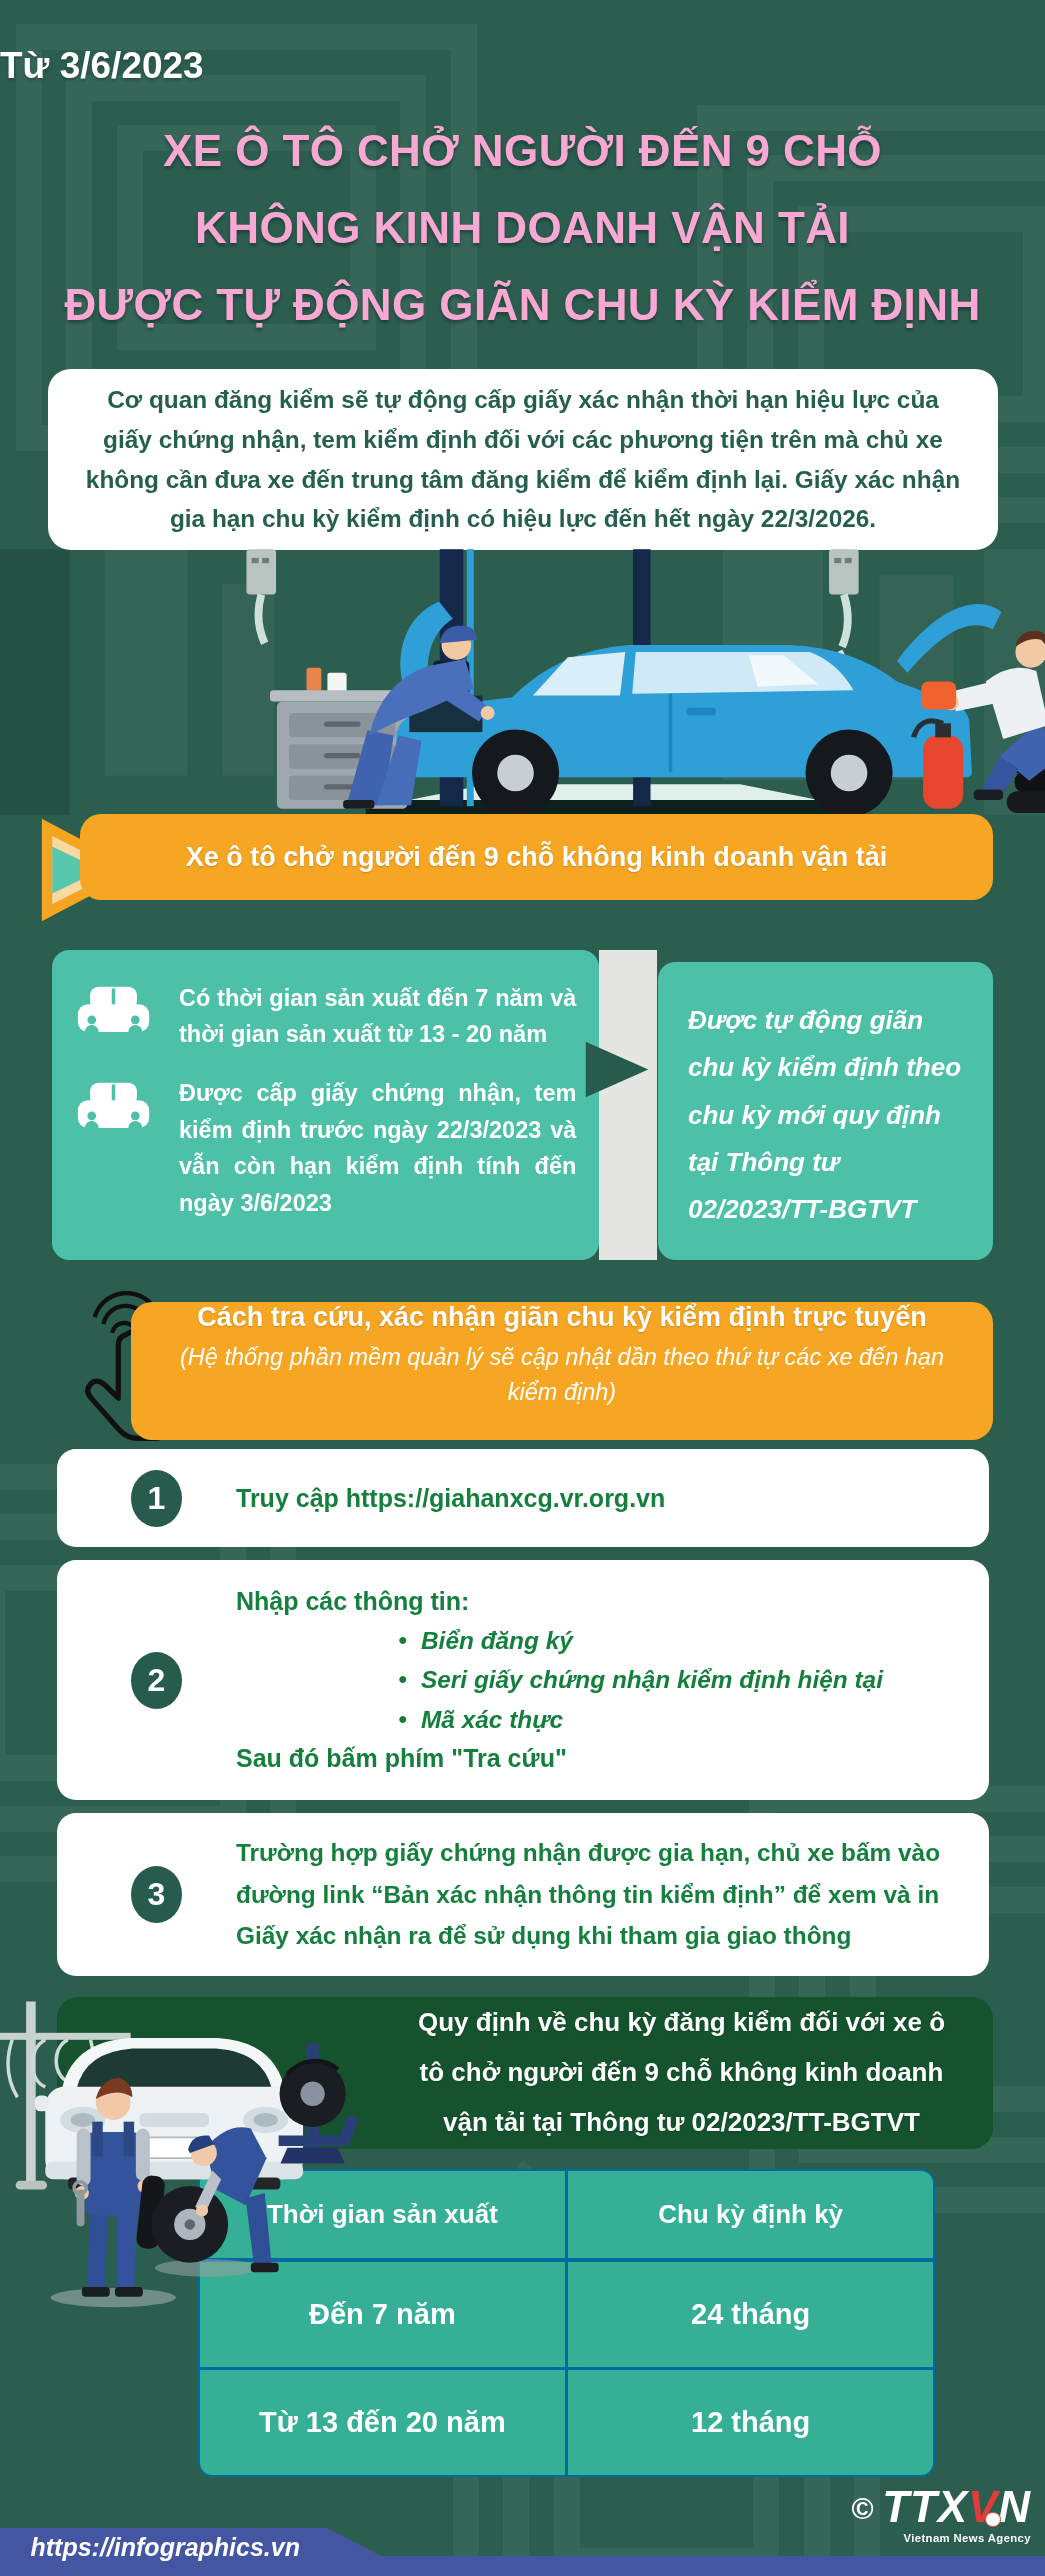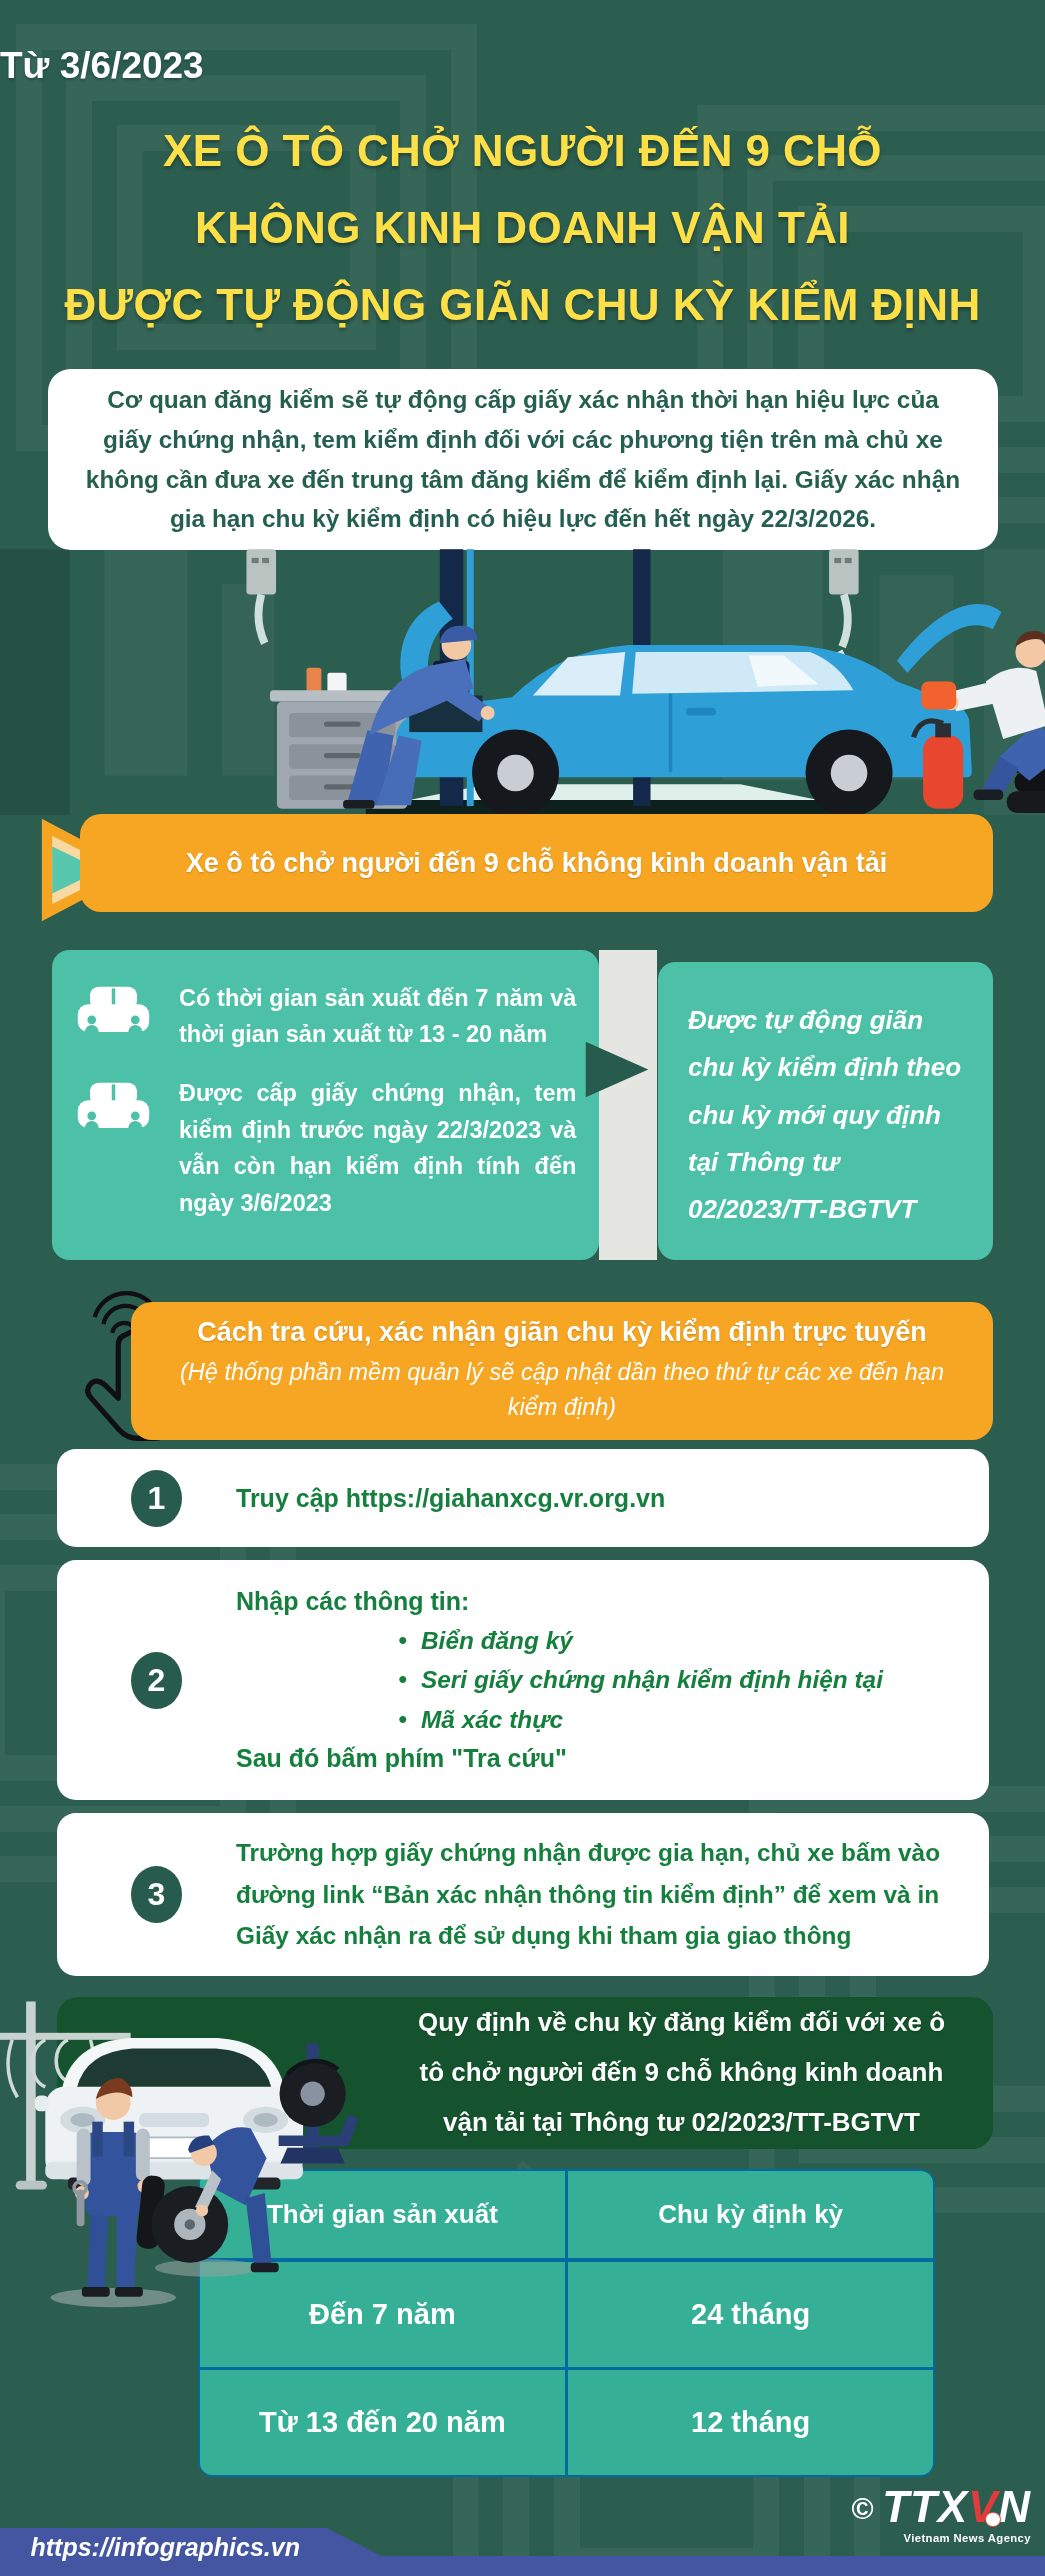--- a/index.html
+++ b/index.html
@@ -12,49 +12,49 @@
   
   .maze{position:absolute;border:26px solid rgba(255,255,255,.05);}
   .maze::before{content:"";position:absolute;inset:24.4px;border:26px solid rgba(255,255,255,.05);}
   .maze::after{content:"";position:absolute;inset:75px;border:26px solid rgba(255,255,255,.05);}
   .wm{position:absolute;color:rgba(255,255,255,.055);font-size:40px;font-weight:800;
       letter-spacing:7px;transform:rotate(-33deg);white-space:nowrap;pointer-events:none;}
   
   .date-label{position:absolute;top:45px;left:0;width:1045px;text-align:left;
     color:#fff;font-size:37px;font-weight:700;text-shadow:0 1.7px 2.6px rgba(0,0,0,.25);}
   .main-title{position:absolute;top:112px;left:0;width:1045px;text-align:center;
-    color:#fde047;font-size:44px;font-weight:800;line-height:77px;
+    color:#f9a8d4;font-size:44px;font-weight:800;line-height:77px;
     text-shadow:0 2.6px 3.5px rgba(0,0,0,.3);letter-spacing:0.4px;}
   
   .intro-card{position:absolute;top:369px;left:48px;width:950px;height:181px;
     background:#ffffff;border-radius:22.6px;display:flex;align-items:center;justify-content:center;
     padding:0 37px;box-sizing:border-box;}
   .intro-card p{margin:0;color:#25604f;font-size:24.4px;font-weight:600;line-height:1.62;text-align:center;}
   
   .garage-scene{position:absolute;top:549px;left:0;width:1045px;height:266px;}
   
   .banner-arrow{position:absolute;left:40px;top:817px;width:101px;height:106px;}
-  .banner{position:absolute;left:80px;top:814px;width:913px;height:98px;background:#f6a622;
+  .banner{position:absolute;left:80px;top:814px;width:913px;height:86px;background:#f6a622;
     border-radius:21px;display:flex;align-items:center;justify-content:center;
     color:#fff;font-size:27px;font-weight:700;text-shadow:0 0.9px 1.7px rgba(0,0,0,.18);text-align:center;}
   
   .gray-strip{position:absolute;left:599px;top:950px;width:58px;height:310px;background:#e5e6e2;}
   .cond-box{position:absolute;left:52px;top:950px;width:547px;height:310px;background:#4dc0a8;
     border-radius:17.4px;box-sizing:border-box;padding:30px 22.6px 0 19px;}
   .cond-row{display:flex;align-items:flex-start;margin-bottom:22.6px;gap:24px;}
   .cond-ico{flex:0 0 84px;display:flex;justify-content:center;margin-top:5.2px;}
   .cond-text{color:#fff;font-size:23.5px;font-weight:600;line-height:1.55;text-align:justify;}
   .mid-arrow{position:absolute;left:582px;top:1040px;width:70px;height:59px;}
   .result-box{position:absolute;left:658px;top:962px;width:335px;height:298px;background:#4dc0a8;
     border-radius:17.4px;box-sizing:border-box;padding:35px 30px;}
   .result-box p{margin:0;color:#fff;font-size:26px;font-weight:700;font-style:italic;line-height:1.82;}
   
   .hand-icon{position:absolute;left:51px;top:1291px;width:131px;height:150px;}
   .guide-box{position:absolute;left:131px;top:1302px;width:862px;height:138px;background:#f6a622;
-    border-radius:21px;display:flex;flex-direction:column;align-items:center;justify-content:center;
+    border-radius:21px;display:flex;flex-direction:column;align-items:center;
     box-sizing:border-box;padding:0 26px;}
   .guide-title{color:#fff;font-size:27px;font-weight:700;text-shadow:0 0.9px 1.7px rgba(0,0,0,.18);}
   .guide-sub{color:#fff;font-size:23.5px;font-style:italic;font-weight:500;text-align:center;
     line-height:1.5;margin-top:7px;}
   
   .step-box{position:absolute;left:57px;width:932px;background:#fff;border-radius:19px;
     box-sizing:border-box;display:flex;align-items:center;}
   .step-num{flex:0 0 auto;width:51px;height:57px;border-radius:50%;background:#265b4d;
     margin-left:74px;display:flex;align-items:center;justify-content:center;
     color:#fff;font-size:32px;font-weight:700;}

